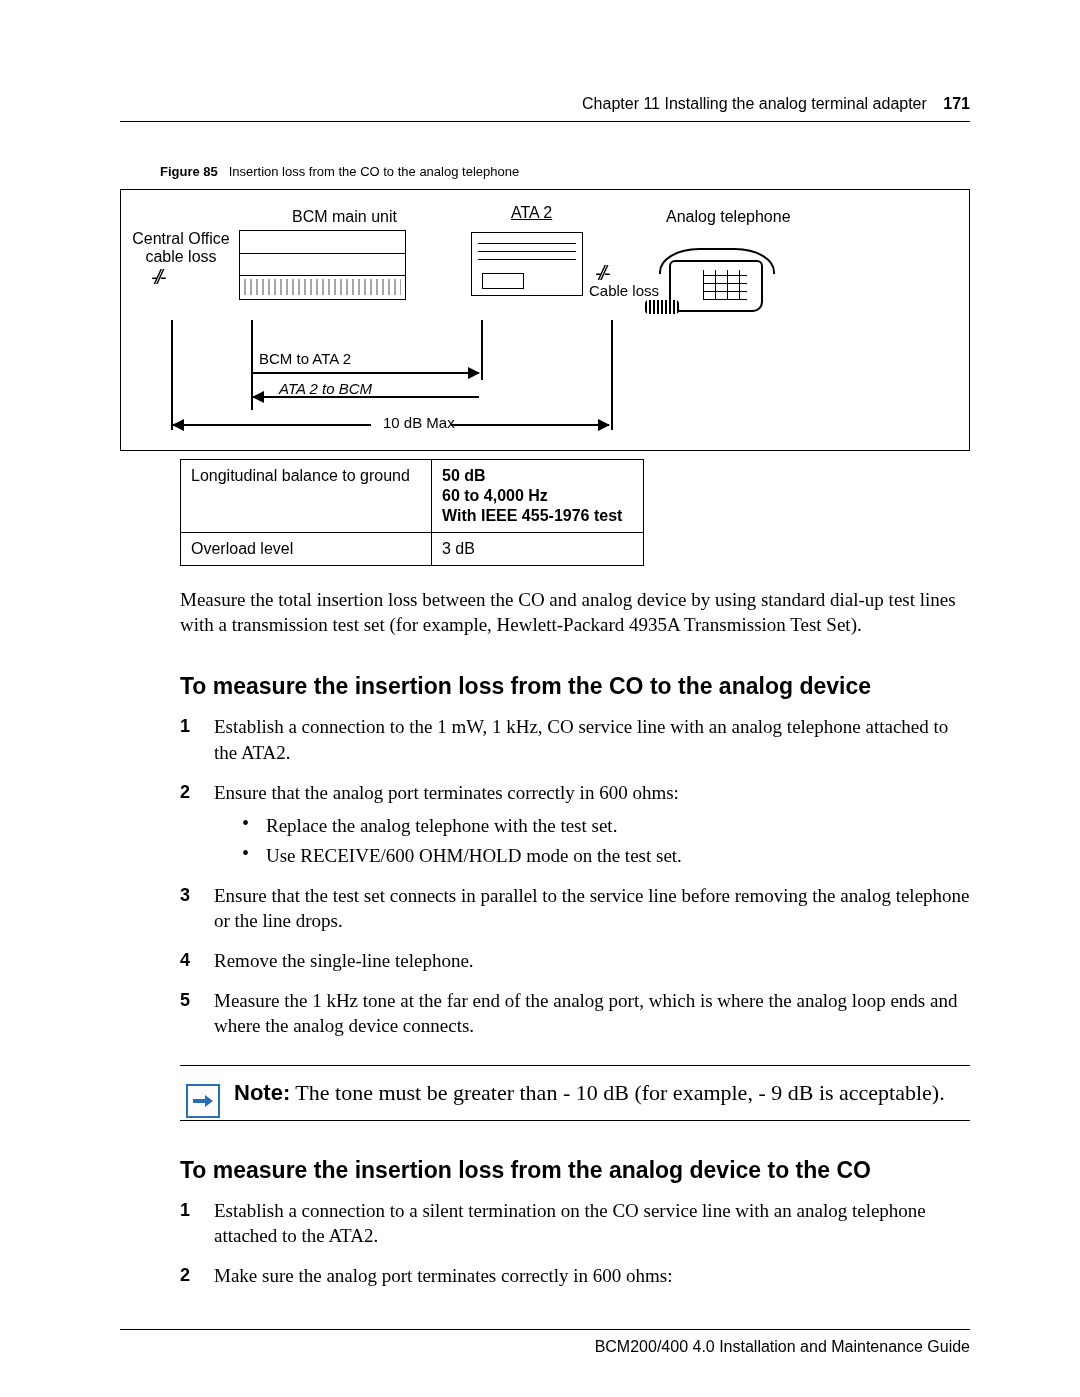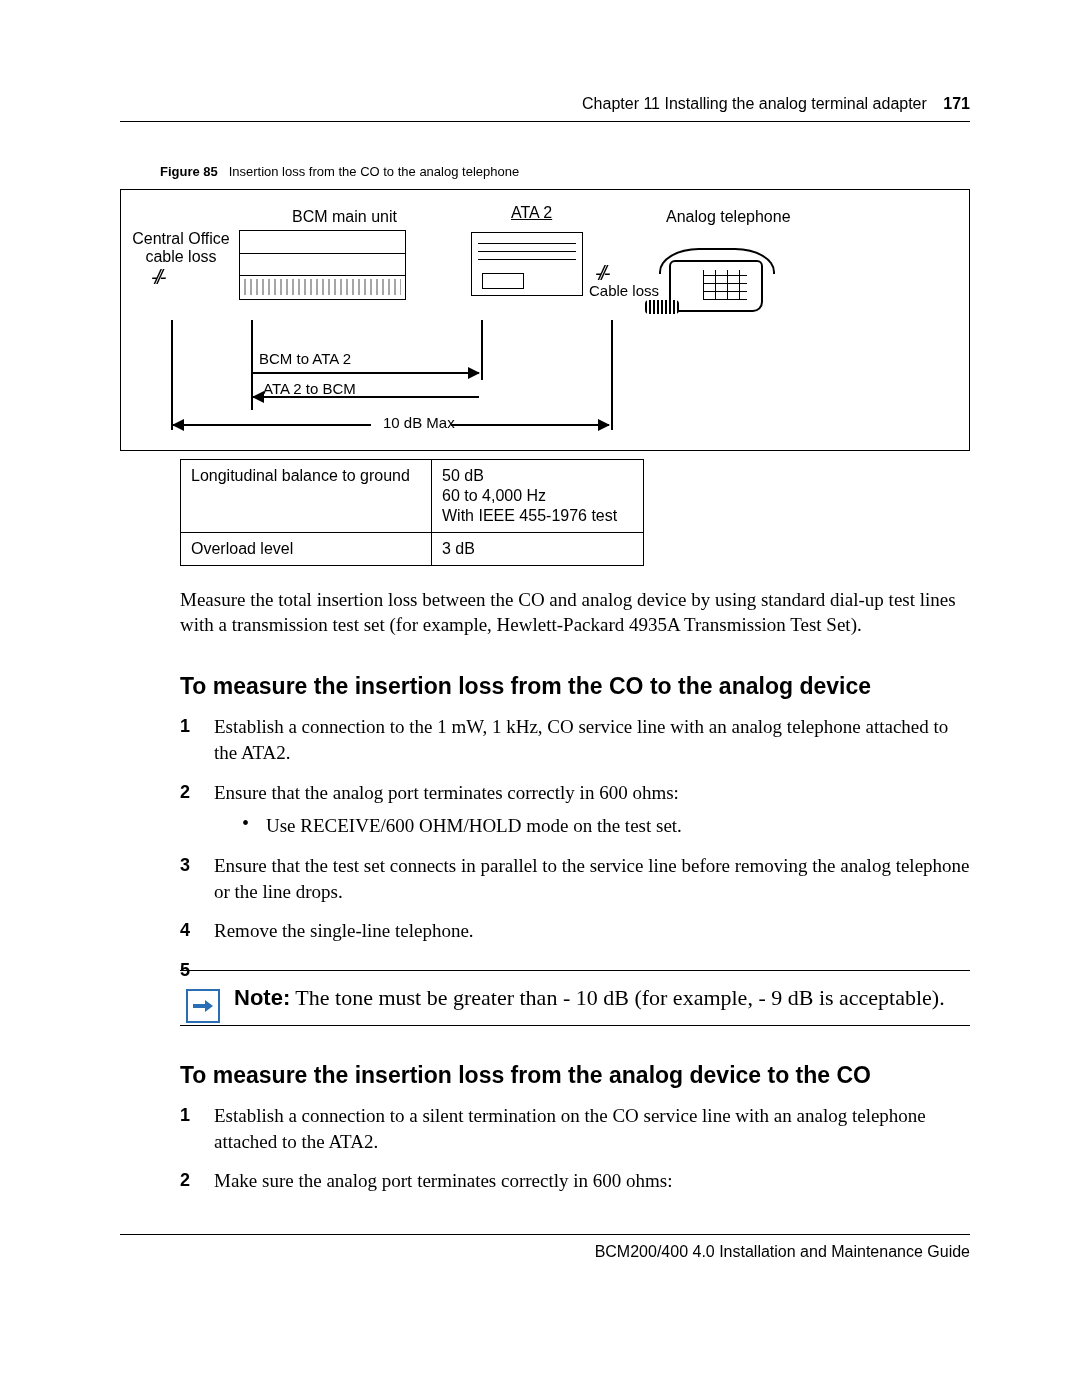--- a/index.html
+++ b/index.html
@@ -110,21 +110,21 @@
   .v-b { left: 130px; top:130px; height: 90px;  }
   .v-c { left: 360px; top:130px; height: 60px;  }
   .v-d { left: 490px; top:130px; height: 110px; }
 
   .a-bcm-ata { left:132px; top:182px; width:226px; }
   .a-ata-bcm { left:132px; top:206px; width:226px; }
   .a-10db-l  { left:52px;  top:234px; width:198px; }
   .a-10db-r  { left:330px; top:234px; width:158px; }
 
   .lbl-bcm-ata { left:138px; top:160px; }
-  .lbl-ata-bcm { left:142px; top:190px; }
+  .lbl-ata-bcm { left:158px; top:190px;font-style:italic; }
   .lbl-10db    { left:262px; top:224px; }
 
   
   table.spec {
     border-collapse: collapse;
     margin: 8px 0 0 60px;
     font-family: Arial, Helvetica, sans-serif;
     font-size: 16px;
     width: 464px;
   }
@@ -264,21 +264,21 @@
 
     <div class="arrow-line rev a-10db-l"></div>
     <div class="fb-sub lbl-10db">10 dB Max</div>
     <div class="arrow-line a-10db-r"></div>
   </div>
 
   <table class="spec">
     <tbody>
         <tr>
       <td>Longitudinal balance to ground</td>
-      <td style="white-space:pre-line;">50 dB
+      <td style="white-space:pre-line;font-weight:bold;">50 dB
 60 to 4,000 Hz
 With IEEE 455-1976 test</td>
     </tr>
     <tr>
       <td>Overload level</td>
       <td>3 dB</td>
     </tr>
   </tbody>
     </table>
 
@@ -286,30 +286,32 @@
 
   <h3 class="sect">To measure the insertion loss from the CO to the analog device</h3>
 
   <ol class="steps">
     <li><span class="num">1</span>
       <span>Establish a connection to the 1 mW, 1 kHz, CO service line with an analog telephone attached to the ATA2.</span>
     </li>
     <li><span class="num">2</span>
       <span>Ensure that the analog port terminates correctly in 600 ohms:</span>
       <ul class="bullets">
+        <li>Replace the analog telephone with the test set.</li>
         <li>Use RECEIVE/600 OHM/HOLD mode on the test set.</li>
       </ul>
     </li>
     <li><span class="num">3</span>
       <span>Ensure that the test set connects in parallel to the service line before removing the analog telephone or the line drops.</span>
     </li>
     <li><span class="num">4</span>
       <span>Remove the single-line telephone.</span>
     </li>
     <li><span class="num">5</span>
+      <span>Measure the 1 kHz tone at the far end of the analog port, which is where the analog loop ends and where the analog device connects.</span>
     </li>
   </ol>
 
   <div class="note-block">
     <div class="note-icon">
       <svg width="20" height="14" viewBox="0 0 20 14">
         <path d="M0 5 H12 V1 L20 7 L12 13 V9 H0 Z" fill="#2a6fb5"></path>
       </svg>
     </div>
     <div class="note-text">

